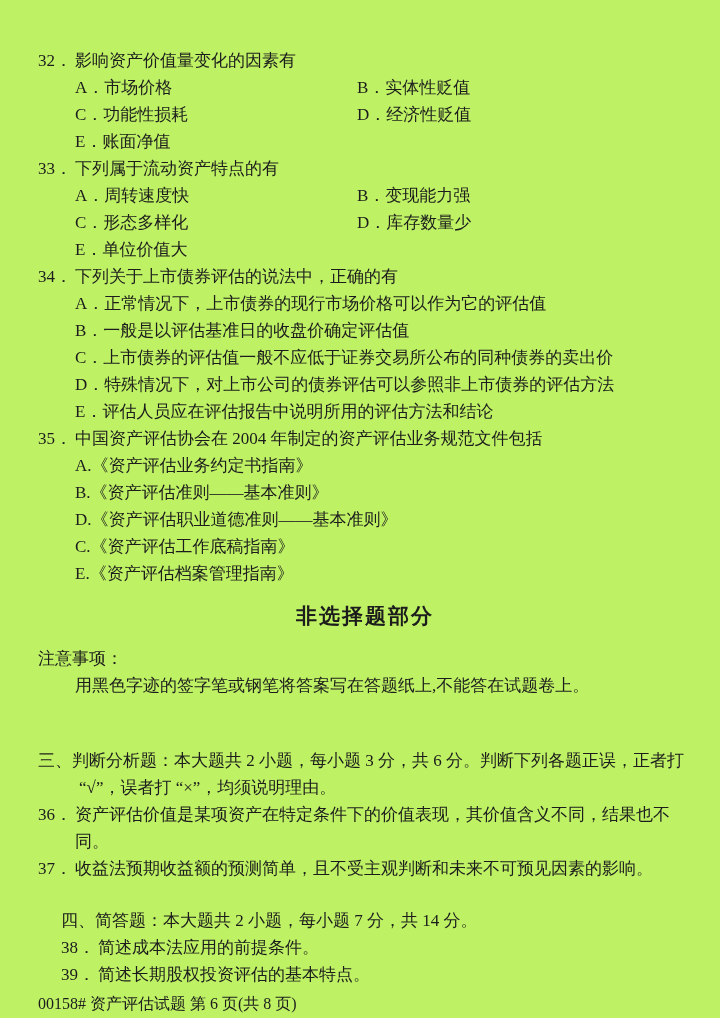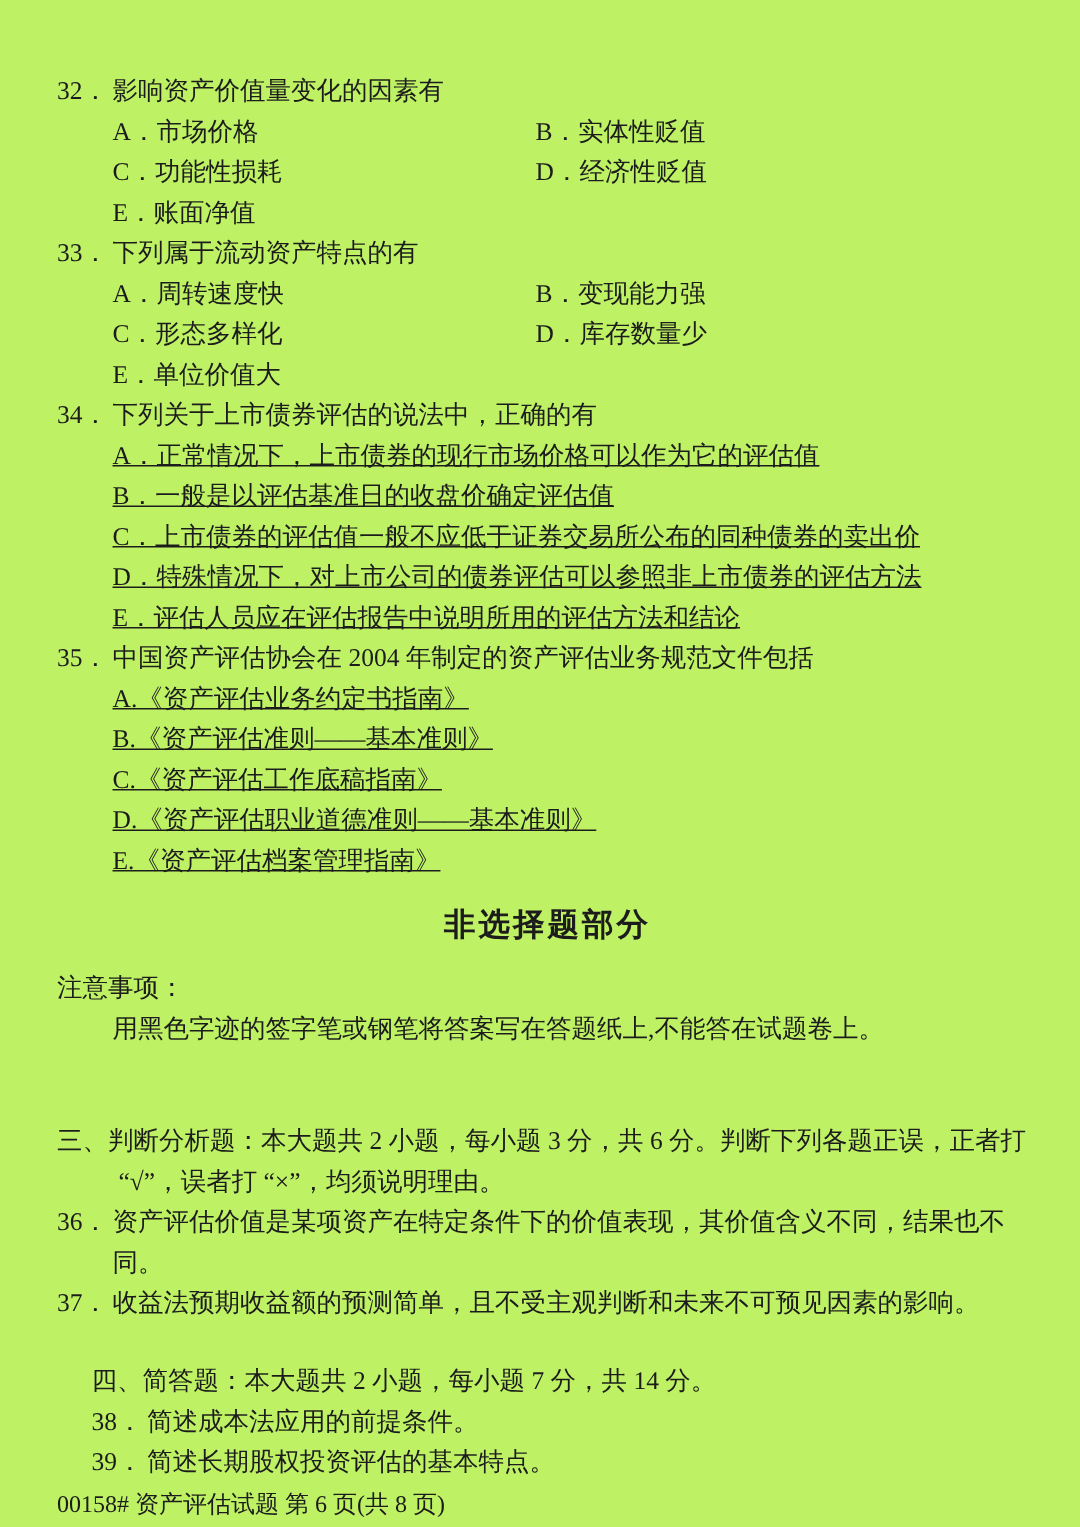--- a/index.html
+++ b/index.html
@@ -24,21 +24,21 @@
     background: #bef264;
   }
 
   
   .q-line { display: flex; line-height: 27px; }
   .q-num  { flex: none; width: 37px; }
   .q-stem { flex: 1; }
   .opts   { margin-left: 37px; }
   .opt-row { display: flex; line-height: 27px; }
   .opt-col1 { flex: none; width: 282px; }
-  .opt-full { line-height: 27px; text-decoration: underline; }
+  .opt-full { line-height: 27px; }
 
   
   .section-heading {
     margin-top: 12px;
     line-height: 34px;
     text-align: center;
     font-size: 21px;
     font-weight: 600;
     letter-spacing: 2px;
   }
@@ -128,22 +128,22 @@
   </div>
 
   <div class="question">
     <div class="q-line">
       <span class="q-num">35．</span>
       <span class="q-stem">中国资产评估协会在 2004 年制定的资产评估业务规范文件包括</span>
     </div>
     <div class="opts">
       <div class="opt-full">A.《资产评估业务约定书指南》</div>
       <div class="opt-full">B.《资产评估准则——基本准则》</div>
+      <div class="opt-full">D.《资产评估职业道德准则——基本准则》</div>
       <div class="opt-full">C.《资产评估工作底稿指南》</div>
-      <div class="opt-full">D.《资产评估职业道德准则——基本准则》</div>
       <div class="opt-full">E.《资产评估档案管理指南》</div>
     </div>
   </div>
 
   <div class="section-heading">非选择题部分</div>
 
   <div class="notice">
     <div class="notice-label">注意事项：</div>
     <div class="notice-text">用黑色字迹的签字笔或钢笔将答案写在答题纸上,不能答在试题卷上。</div>
   </div>

